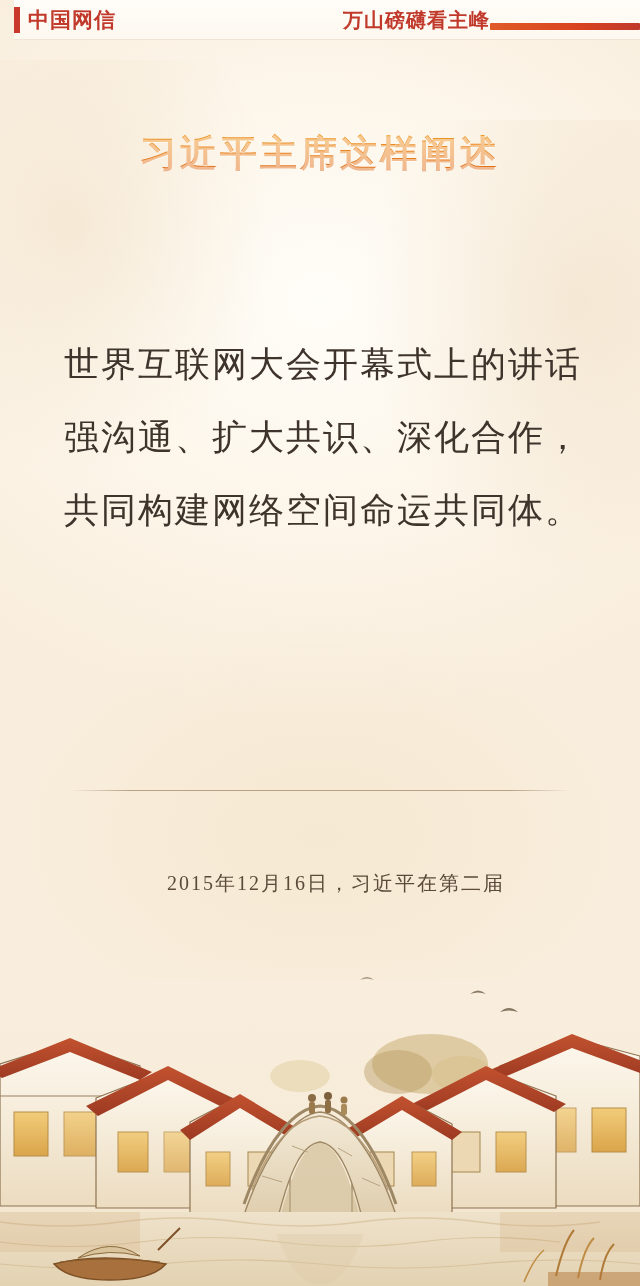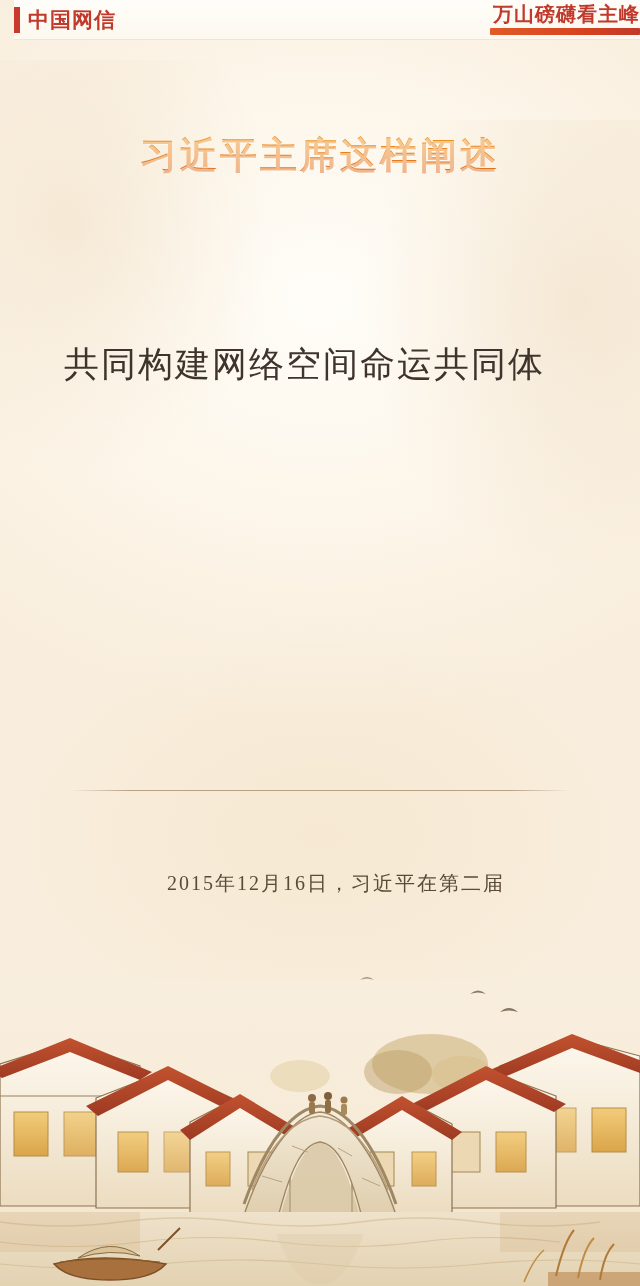--- a/index.html
+++ b/index.html
@@ -65,21 +65,21 @@
   .brand-text {
     font-family: "Liberation Sans", "DejaVu Sans", sans-serif;
     font-weight: bold;
     font-size: 21px;
     letter-spacing: 1px;
     color: #c0392b;
     line-height: 1;
   }
   .campaign {
     display: flex;
-    flex-direction: column;
+    flex-direction: row;
     align-items: flex-end;
   }
   .campaign-text {
     font-family: "Liberation Sans", "DejaVu Sans", sans-serif;
     font-weight: bold;
     font-size: 20px;
     letter-spacing: 1px;
     color: #c0392b;
     line-height: 1;
   }
@@ -92,21 +92,21 @@
   }
 
   
   .headline {
     position: absolute;
     left: 0; top: 128px;
     width: 640px;
     text-align: center;
   }
   .headline-line {
-    font-family: Liberation Serif, serif;
+    font-family: Liberation Mono, monospace;
     font-weight: bold;
     font-size: 37px;
     letter-spacing: 3px;
     line-height: 56px;
     background: linear-gradient(180deg, #f0a02a 0%, #e8821f 45%, #d8601c 100%);
     -webkit-background-clip: text;
     background-clip: text;
     color: transparent;
     text-shadow: 0 1px 0 rgba(255,255,255,0.5);
   }
@@ -181,21 +181,23 @@
       <span class="campaign-text">万山磅礴看主峰</span>
       <span class="campaign-underline"></span>
     </div>
   </div>
 
   <div class="headline">
     <div class="headline-line">习近平主席这样阐述</div>
   </div>
 
   <div class="quote">
-    <div class="quote-line">共同构建网络空间命运共同体</div>
+    <div class="quote-line">世界互联网大会开幕式上的讲话</div>
+    <div class="quote-line">强沟通、扩大共识、深化合作，</div>
+    <div class="quote-line">共同构建网络空间命运共同体。</div>
   </div>
 
   <div class="divider"></div>
 
   <div class="source">
     <div class="source-line">2015年12月16日，习近平在第二届</div>
   </div>
 
   <div class="illustration">
     <svg viewBox="0 0 640 340" width="640" height="340" preserveAspectRatio="none" aria-hidden="true">

